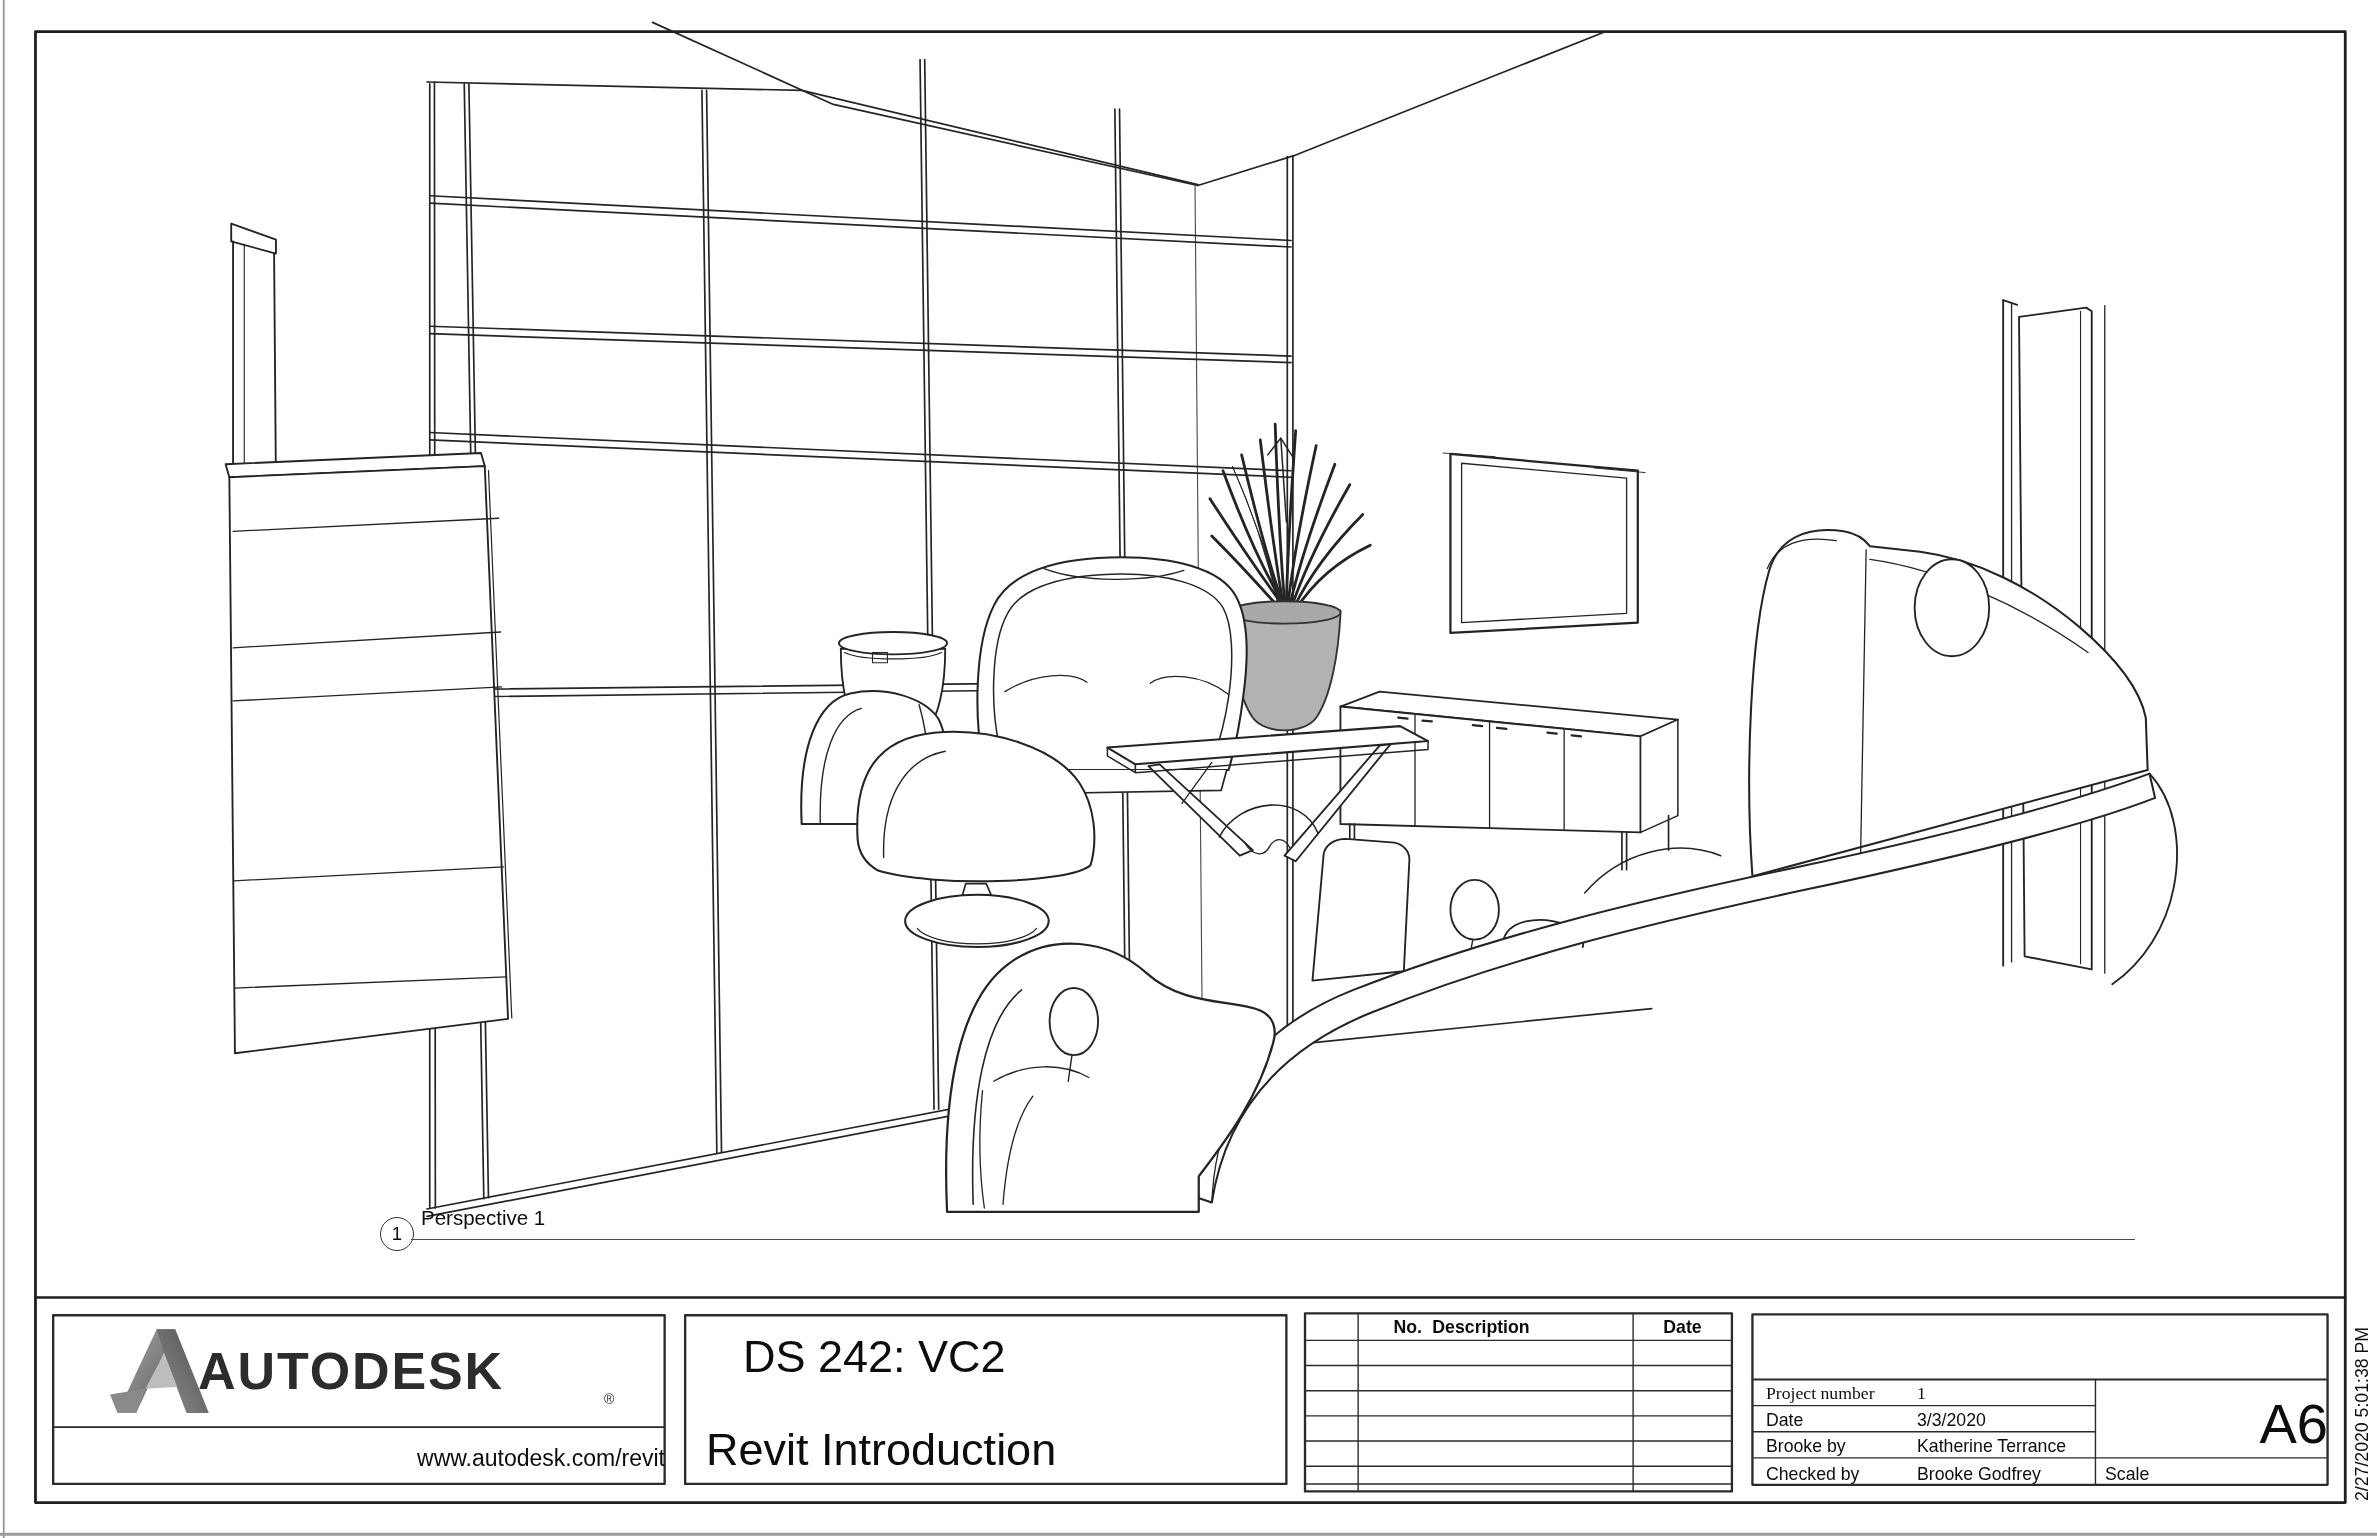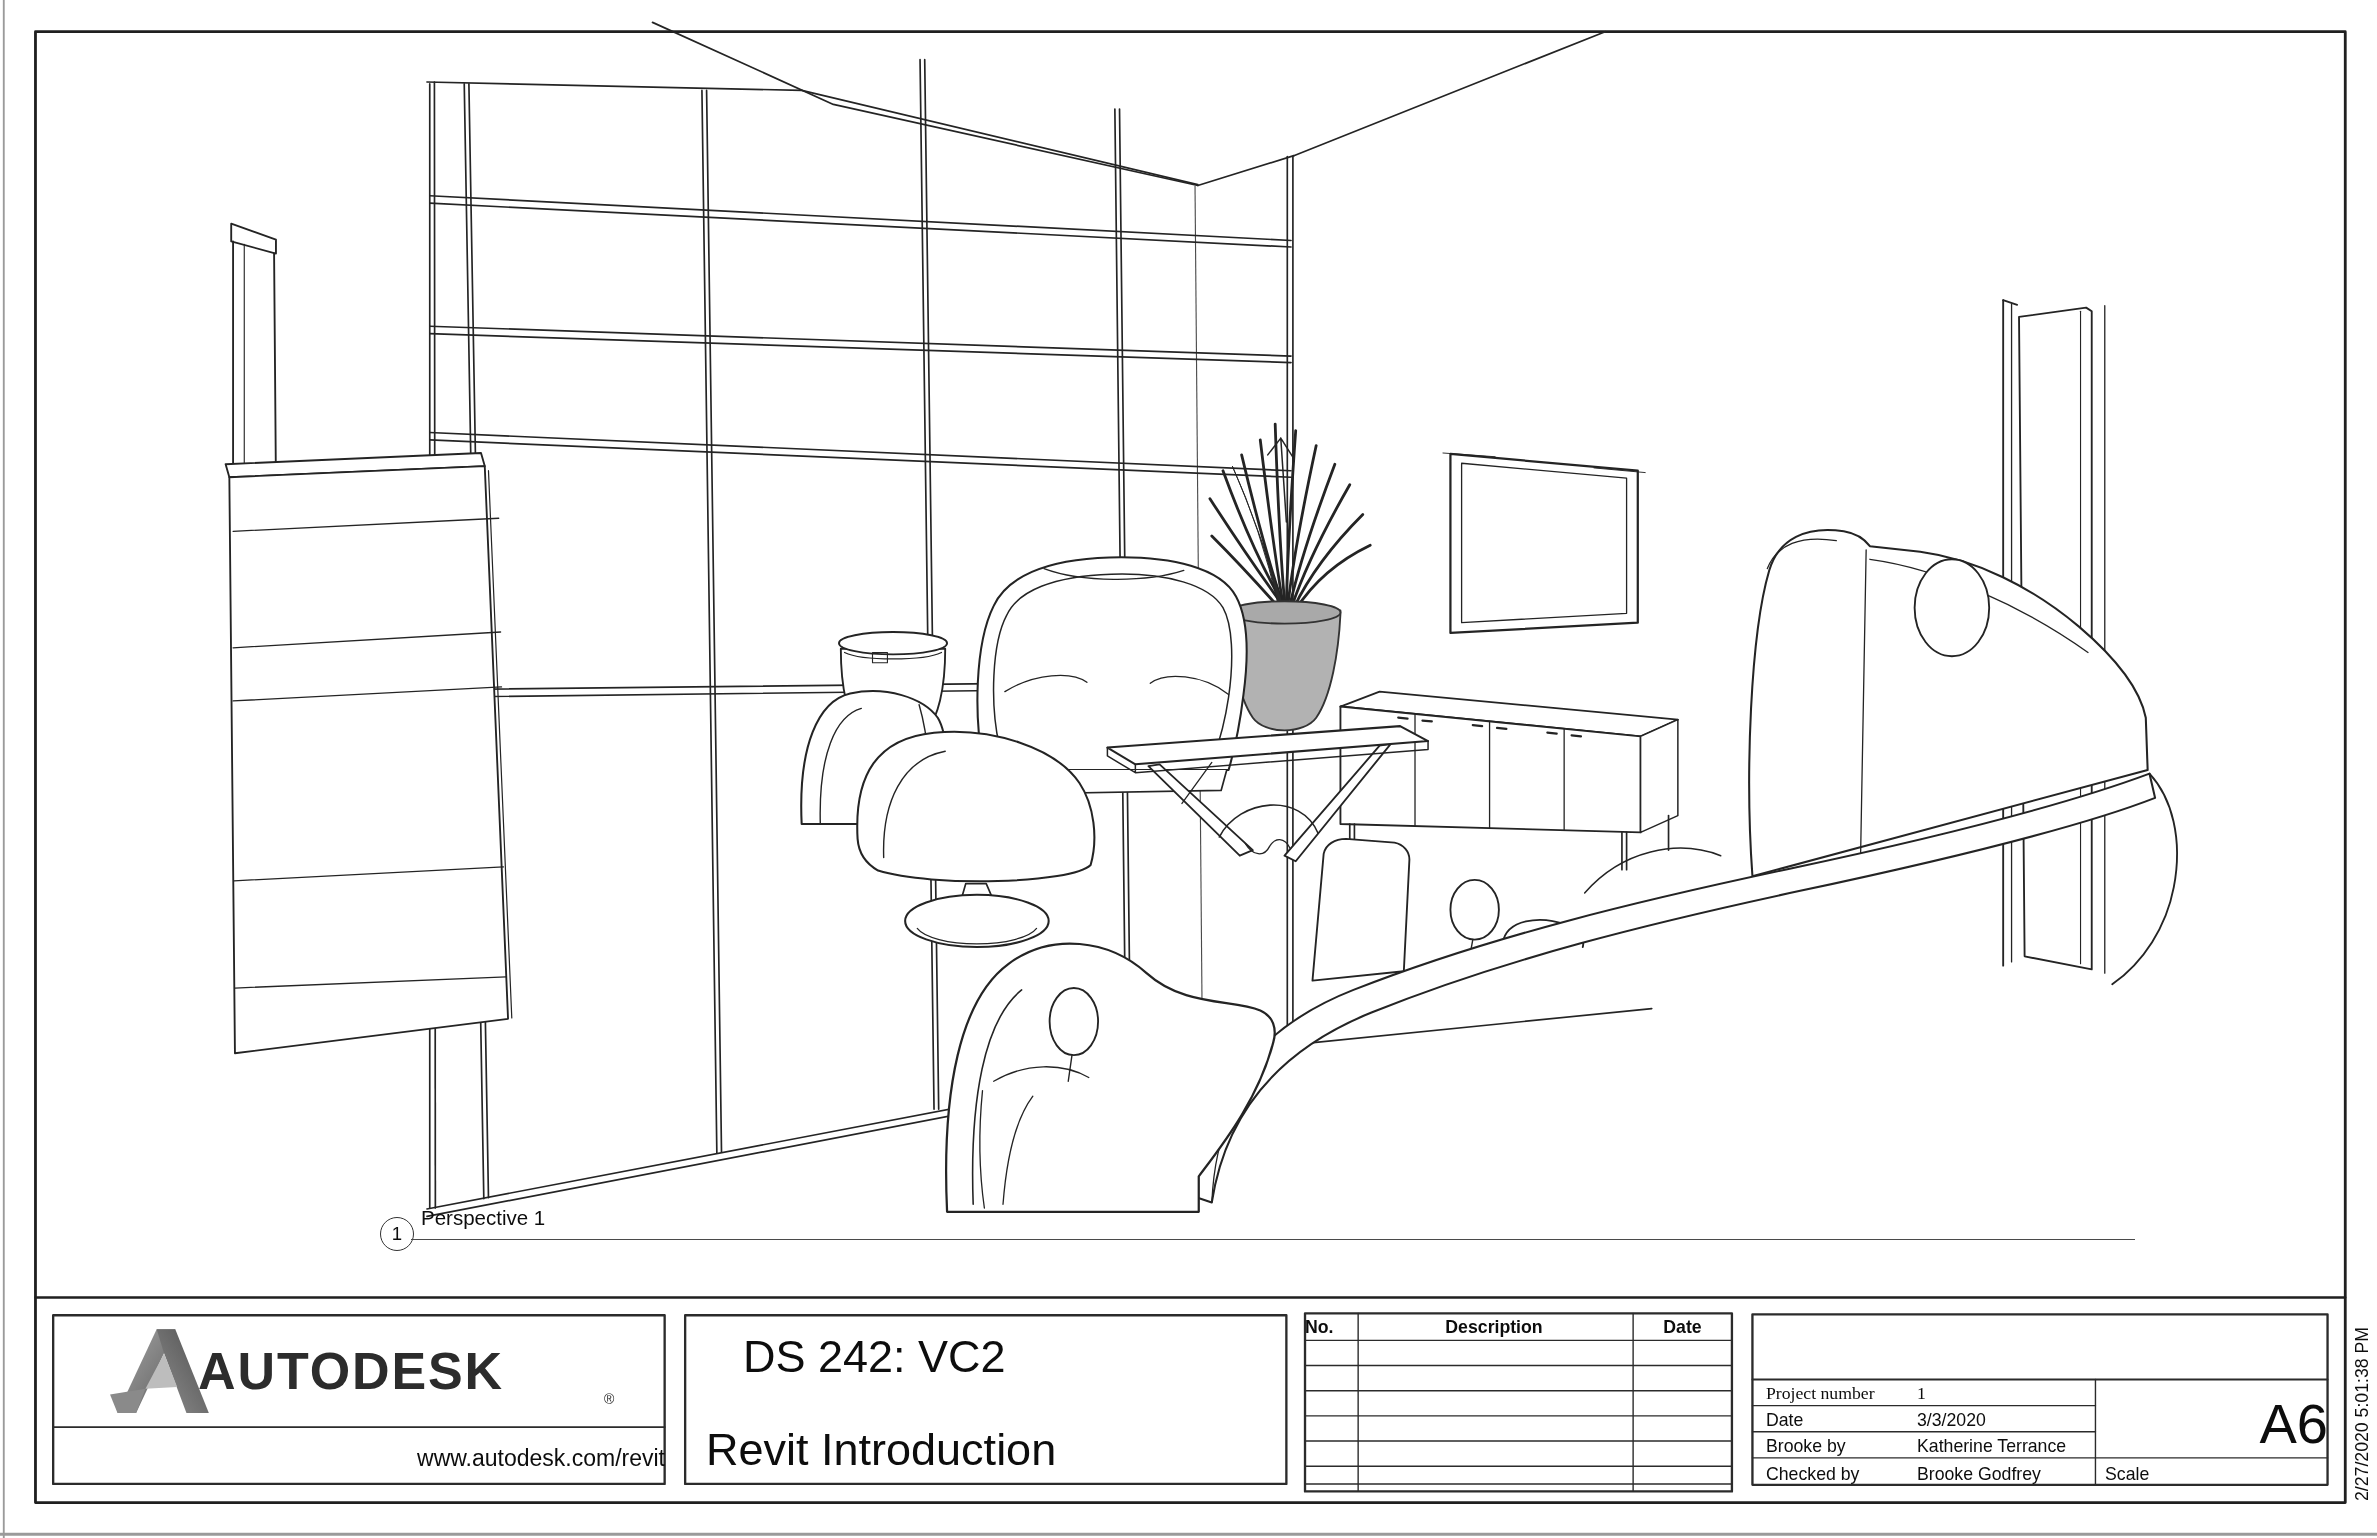--- a/index.html
+++ b/index.html
@@ -17,22 +17,22 @@
   .view-name{left:421px;top:1206px;font-size:20.5px;text-align:right;}
   .view-underline{left:411px;top:1239px;width:1724px;border-top:1.9px solid #4a4a4a;height:0;}
   
   .brand{left:198px;top:1341px;font-size:52px;font-weight:bold;letter-spacing:1.9px;color:var(--logo-dark);}
   .brand-reg{left:604px;top:1391px;font-size:14px;color:var(--logo-dark);}
   .brand-url{left:53px;top:1445px;width:612px;text-align:right;font-size:23px;}
   
   .course{left:743px;top:1331px;font-size:45px;}
   .course-sub{left:706px;top:1424px;font-size:45px;}
   
-  .rev-no{left:1305px;top:1317px;width:53px;text-align:left;font-size:17.7px;font-weight:bold;}
-  .rev-desc{left:1358px;top:1317px;width:246px;text-align:center;font-size:17.7px;font-weight:bold;margin-left:13px;}
+  .rev-no{left:1369px;top:1317px;width:53px;text-align:right;font-size:17.7px;font-weight:bold;}
+  .rev-desc{left:1358px;top:1317px;width:246px;text-align:center;font-size:17.7px;font-weight:bold;}
   .rev-date{left:1633px;top:1317px;width:99px;text-align:center;font-size:17.7px;font-weight:bold;}
   
   .tb-title{left:1768px;top:1326px;font-size:39px;}
   .tb-label{left:1766px;font-size:17.7px;}
   .tb-value{left:1917px;font-size:17.7px;}
   .r1{top:1383px;font-family:Liberation Serif, serif;} .r2{top:1410px;} .r3{top:1436px;} .r4{top:1464px;}
   .tb-a6{left:2096px;top:1391px;width:232px;text-align:right;font-size:56px;}
   .tb-scale{left:2105px;top:1464px;font-size:17.7px;}
   .stamp{left:2352px;top:1501px;font-size:17.7px;transform-origin:top left;transform:rotate(-90deg);}
 </style>

